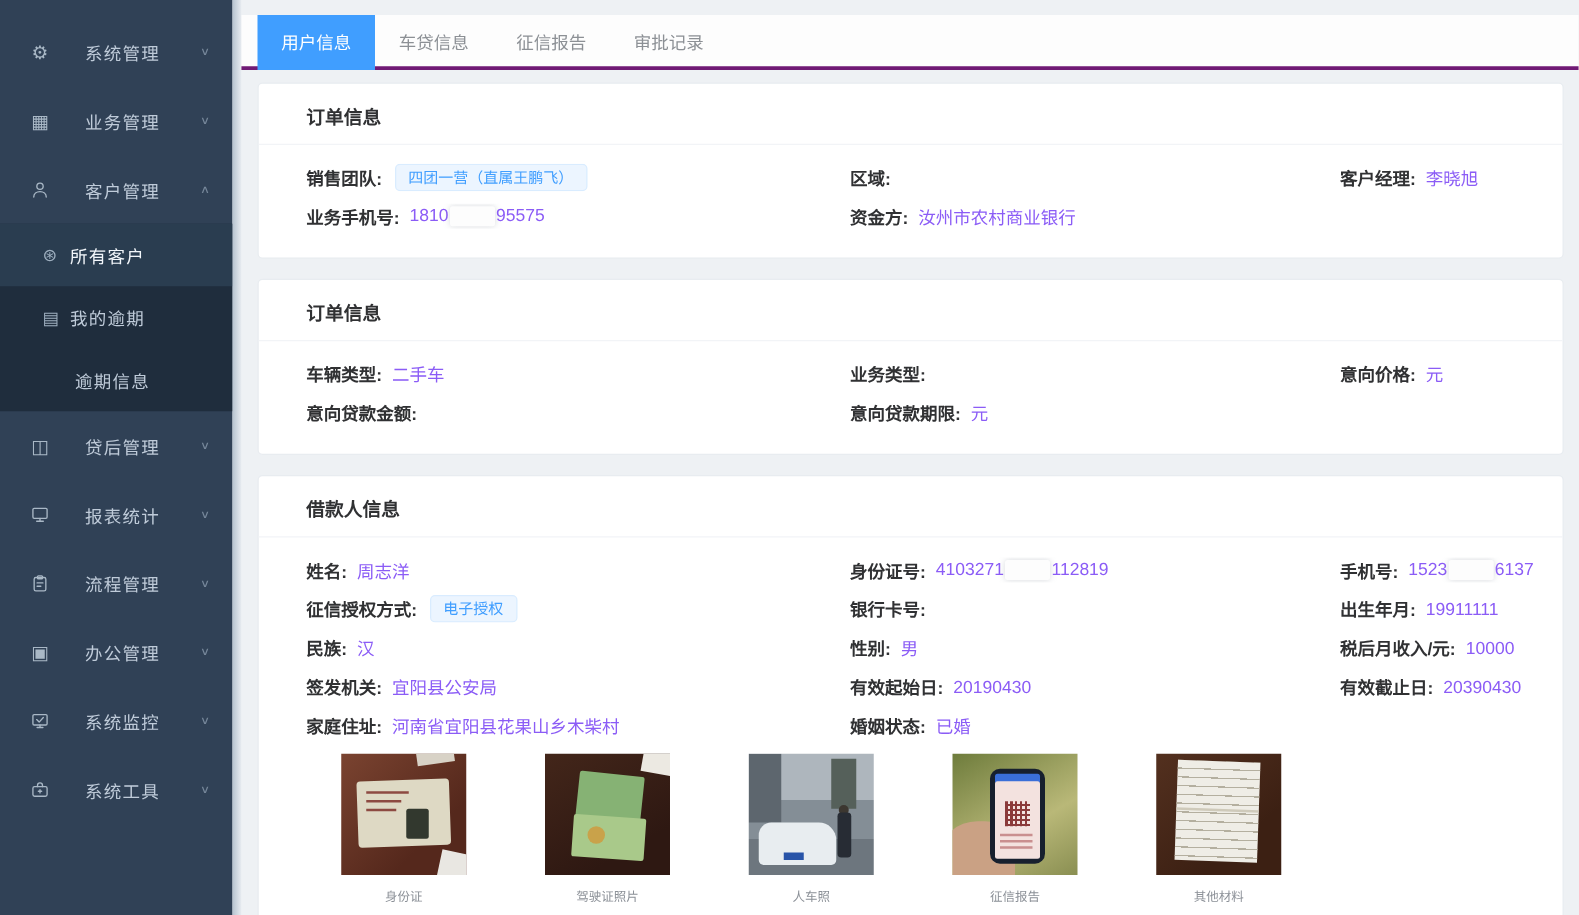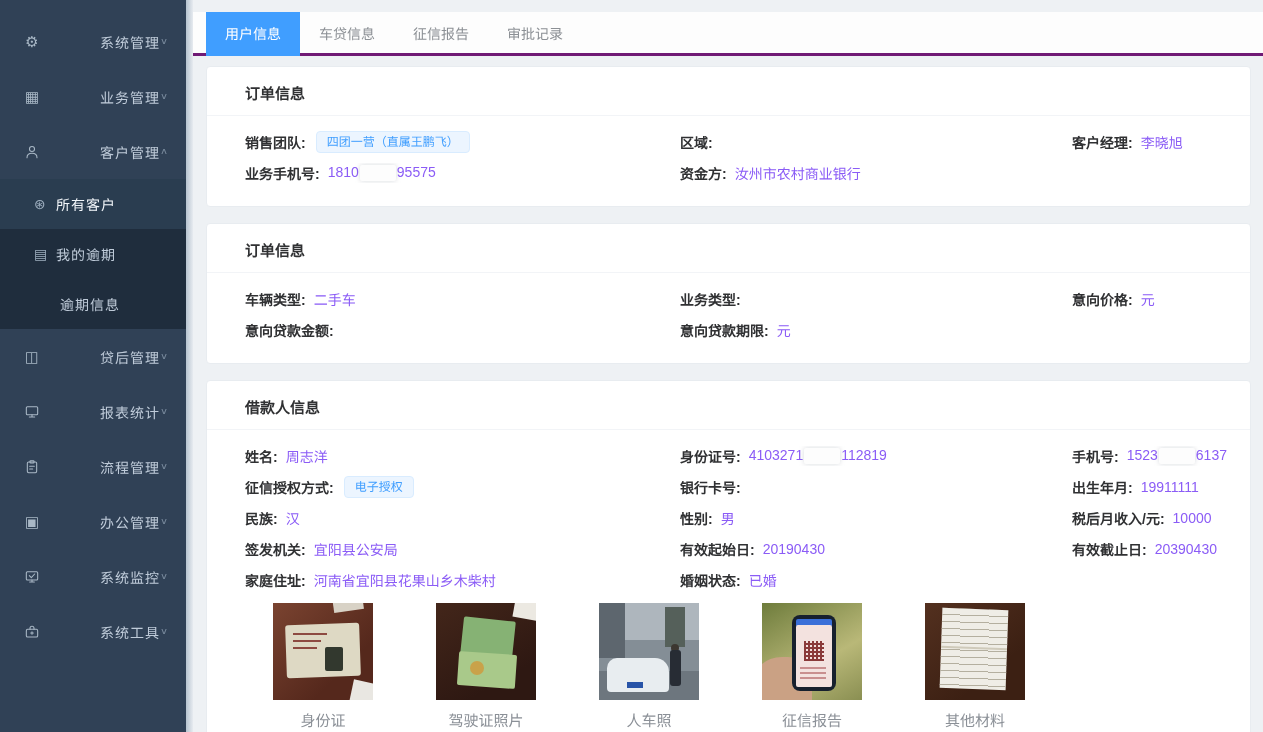--- a/index.html
+++ b/index.html
@@ -7,21 +7,21 @@
     font-family:"Liberation Sans","DejaVu Sans",sans-serif; font-size:14px; }
   body { display:flex; background:#eef1f4; }
 
   
   .sidebar { width:186px; min-width:186px; height:100%; background:#304156;
     padding-top:14px; color:#bfcbd9; position:relative; }
   .side-item { height:55px; display:flex; align-items:center; padding:0 18px 0 20px;
     cursor:pointer; }
   .side-item .icon { width:24px; font-size:15px; color:#a9b8c6; display:inline-flex;
     align-items:center; justify-content:center; }
-  .side-item .lab { flex:1; margin-left:24px; letter-spacing:1px;text-align:right; }
+  .side-item .lab { flex:1; margin-left:24px; letter-spacing:1px; }
   .side-item .chev { font-size:11px; color:#76879a; transform:scaleY(.8); }
   .submenu { background:#1f2d3d; }
   .sub-item { height:50px; display:flex; align-items:center; padding-left:34px; cursor:pointer; }
   .sub-item .icon { width:22px; font-size:14px; color:#9fb0c0; }
   .sub-item .lab { margin-left:0; letter-spacing:1px; }
   .sub-item.active { background:#2a3d50; color:#f2f6fa; }
   .sub-item.noicon { padding-left:60px; }
   .svgicon { width:16px; height:16px; stroke:#a9b8c6; fill:none; stroke-width:1.6;
     stroke-linecap:round; stroke-linejoin:round; }
   .side-gutter { position:absolute; right:-7px; top:0; width:7px; height:100%;
@@ -49,21 +49,21 @@
   .tag { margin-left:10px; font-size:12px; color:#409eff; background:#ecf5ff;
     border:1px solid #d9ecff; border-radius:4px; padding:4px 10px; line-height:1; }
   .redact { display:inline-block; width:36px; height:16px; background:#fdfdfd;
     border-radius:2px; box-shadow:0 0 5px rgba(140,150,160,.35); margin:0 1px;
     vertical-align:middle; }
 
   
   .photos { display:flex; gap:63px; margin:8px 0 0 28px; }
   .pwrap { width:100px; text-align:center; }
   .ph { width:100px; height:97px; position:relative; overflow:hidden; cursor:pointer; }
-  .pcap { margin-top:9px; font-size:15px; color:#8b9097; }
+  .pcap { margin-top:9px; font-size:10px; color:#8b9097; }
 
   .ph1 { background:linear-gradient(135deg,#7a4330,#55281c 70%); }
   .ph1 .card1 { position:absolute; left:13px; top:21px; width:74px; height:53px;
     background:#ded9c4; border-radius:3px; transform:rotate(-2deg); }
   .ph1 .face { position:absolute; left:52px; top:44px; width:18px; height:24px;
     background:#32382e; border-radius:2px; }
   .ph1 .l1,.ph1 .l2,.ph1 .l3 { position:absolute; left:20px; height:2px; background:#8d4a41; width:34px; }
   .ph1 .l1{top:30px} .ph1 .l2{top:37px;width:28px} .ph1 .l3{top:44px;width:24px}
   .ph1 .paper { position:absolute; right:-6px; bottom:-8px; width:28px; height:26px;
     background:#e9e7e2; transform:rotate(12deg); }

